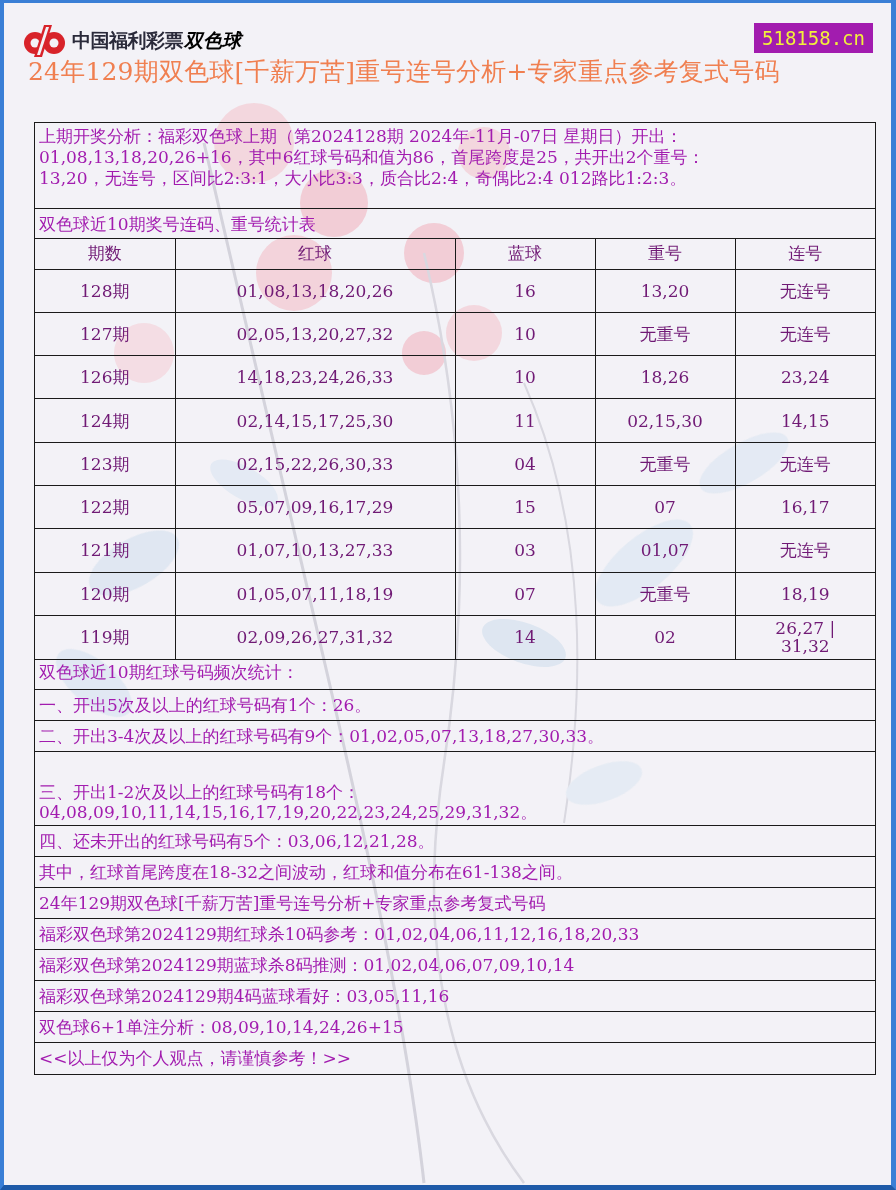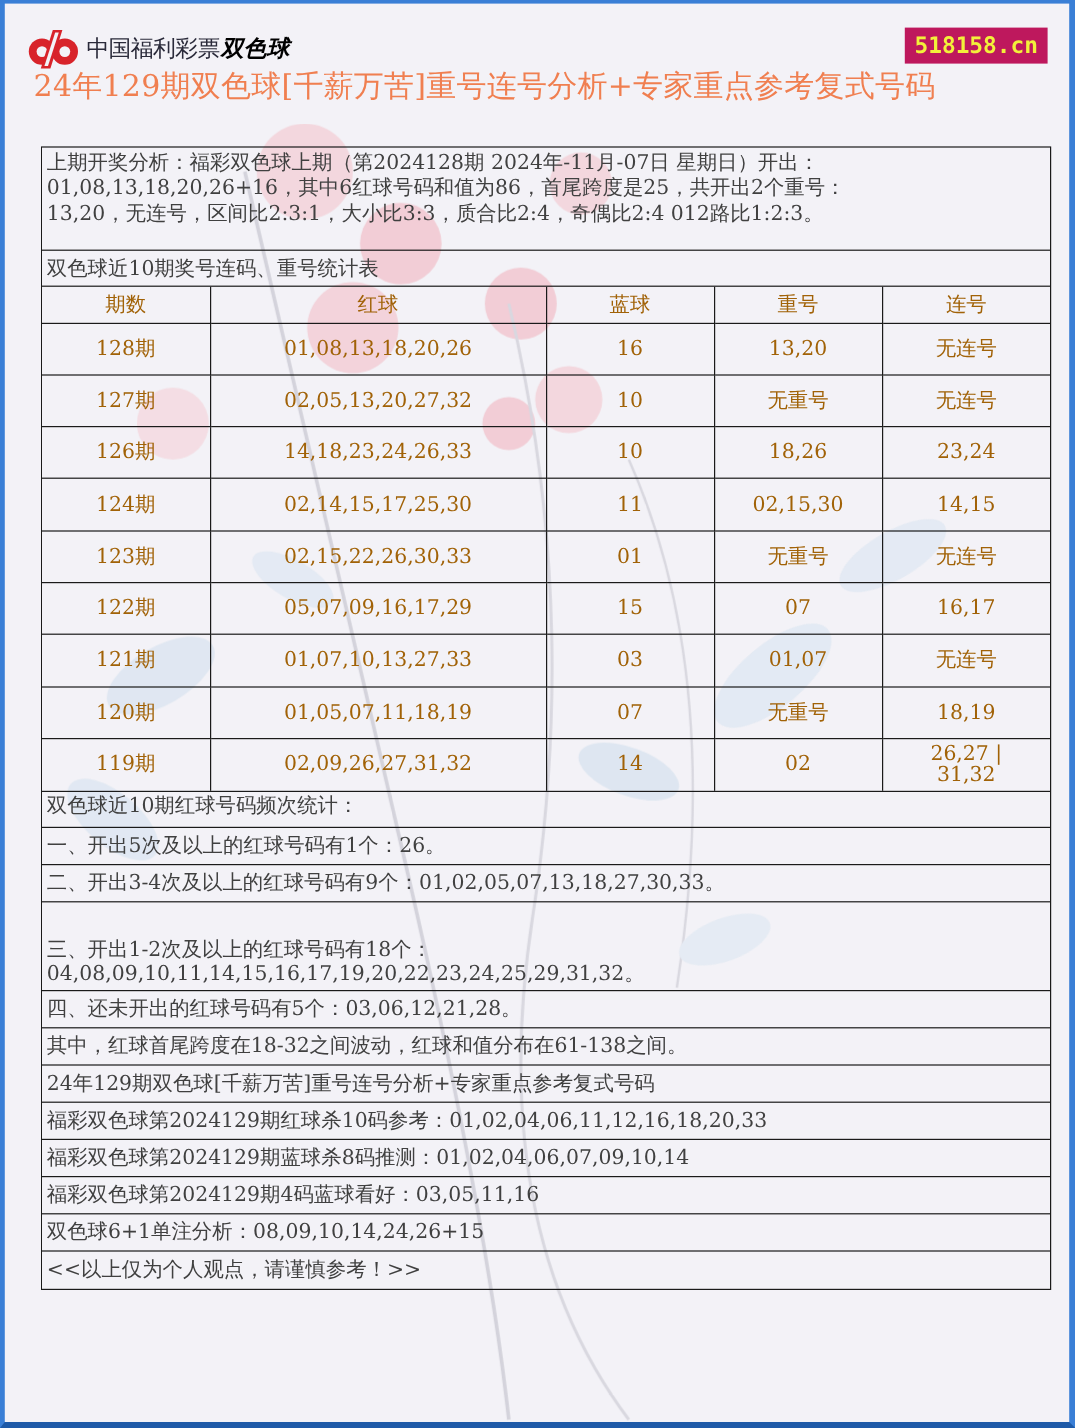--- a/index.html
+++ b/index.html
@@ -17,47 +17,47 @@
     border-bottom: 5px solid #1e5aa8;
     background: #f3f2f7;
     overflow: hidden;
   }
   .bg-deco { position: absolute; inset: 0; pointer-events: none; }
   .header { position: absolute; left: 0; top: 0; width: 100%; height: 100px; }
   .logo { position: absolute; left: 18px; top: 20px; display: flex; align-items: center; }
   .logo-mark { width: 46px; height: 36px; }
   .logo-text {
     font-family: "DejaVu Sans", "Liberation Sans", sans-serif;
-    font-weight: normal; font-size: 19px; color: #2a2a3a; margin-left: 4px; letter-spacing: -0.5px;
+    font-weight: bold; font-size: 19px; color: #2a2a3a; margin-left: 4px; letter-spacing: -0.5px;
   }
   .logo-ssq {
     font-family: "DejaVu Sans", "Liberation Sans", sans-serif;
     font-weight: bold; font-style: italic; font-size: 19px; color: #000000; margin-left: 1px;
   }
   .site-badge {
-    position: absolute; right: 18px; top: 20px; background: #be185d; color: #f2f03a;
+    position: absolute; right: 18px; top: 20px; background: #a21caf; color: #f2f03a;
     font-family: "DejaVu Sans Mono", "Liberation Mono", monospace;
-    font-size: 19px; font-weight: bold; padding: 3px 8px; line-height: 24px;
+    font-size: 19px; font-weight: normal; padding: 3px 8px; line-height: 24px;
   }
   .page-title {
     position: absolute; left: 24px; top: 52px; font-size: 25px; color: #f07f50;
     white-space: nowrap; letter-spacing: 0.2px;
   }
   .content {
     position: absolute; left: 30px; top: 119px; width: 842px;
     border: 1.5px solid #1a1a1a;
   }
-  .row { border-bottom: 1px solid #1a1a1a; font-size: 17px; line-height: 21px; color: #404040; padding: 2px 4px; }
+  .row { border-bottom: 1px solid #1a1a1a; font-size: 17px; line-height: 21px; color: #a21caf; padding: 2px 4px; }
   .row:last-child { border-bottom: none; }
   .row.center { text-align: left; }
   .intro { height: 86px; padding: 3px 4px; }
   .intro p { white-space: nowrap; }
   table { border-collapse: collapse; width: 100%; }
   td, th {
-    border: 1px solid #1a1a1a; font-size: 17px; font-weight: normal; text-align: center; color: #a16207;
+    border: 1px solid #1a1a1a; font-size: 17px; font-weight: normal; text-align: center; color: #701a75;
     padding: 0;
   }
   th { height: 30px; }
   td { height: 43.3px; line-height: 20px; }
   table tr td:first-child, table tr th:first-child { border-left: none; }
   table tr td:last-child, table tr th:last-child { border-right: none; }
   .table-caption { height: 30px; line-height: 26px; }
   .h30 { height: 31px; line-height: 26px; }
   .h48 { height: 46px; margin-top: 28px; }
 </style>
@@ -157,21 +157,21 @@
           <tr>
             <td>124期</td>
             <td>02,14,15,17,25,30</td>
             <td>11</td>
             <td>02,15,30</td>
             <td>14,15</td>
           </tr>
           <tr>
             <td>123期</td>
             <td>02,15,22,26,30,33</td>
-            <td>01</td>
+            <td>04</td>
             <td>无重号</td>
             <td>无连号</td>
           </tr>
           <tr>
             <td>122期</td>
             <td>05,07,09,16,17,29</td>
             <td>15</td>
             <td>07</td>
             <td>16,17</td>
           </tr>

